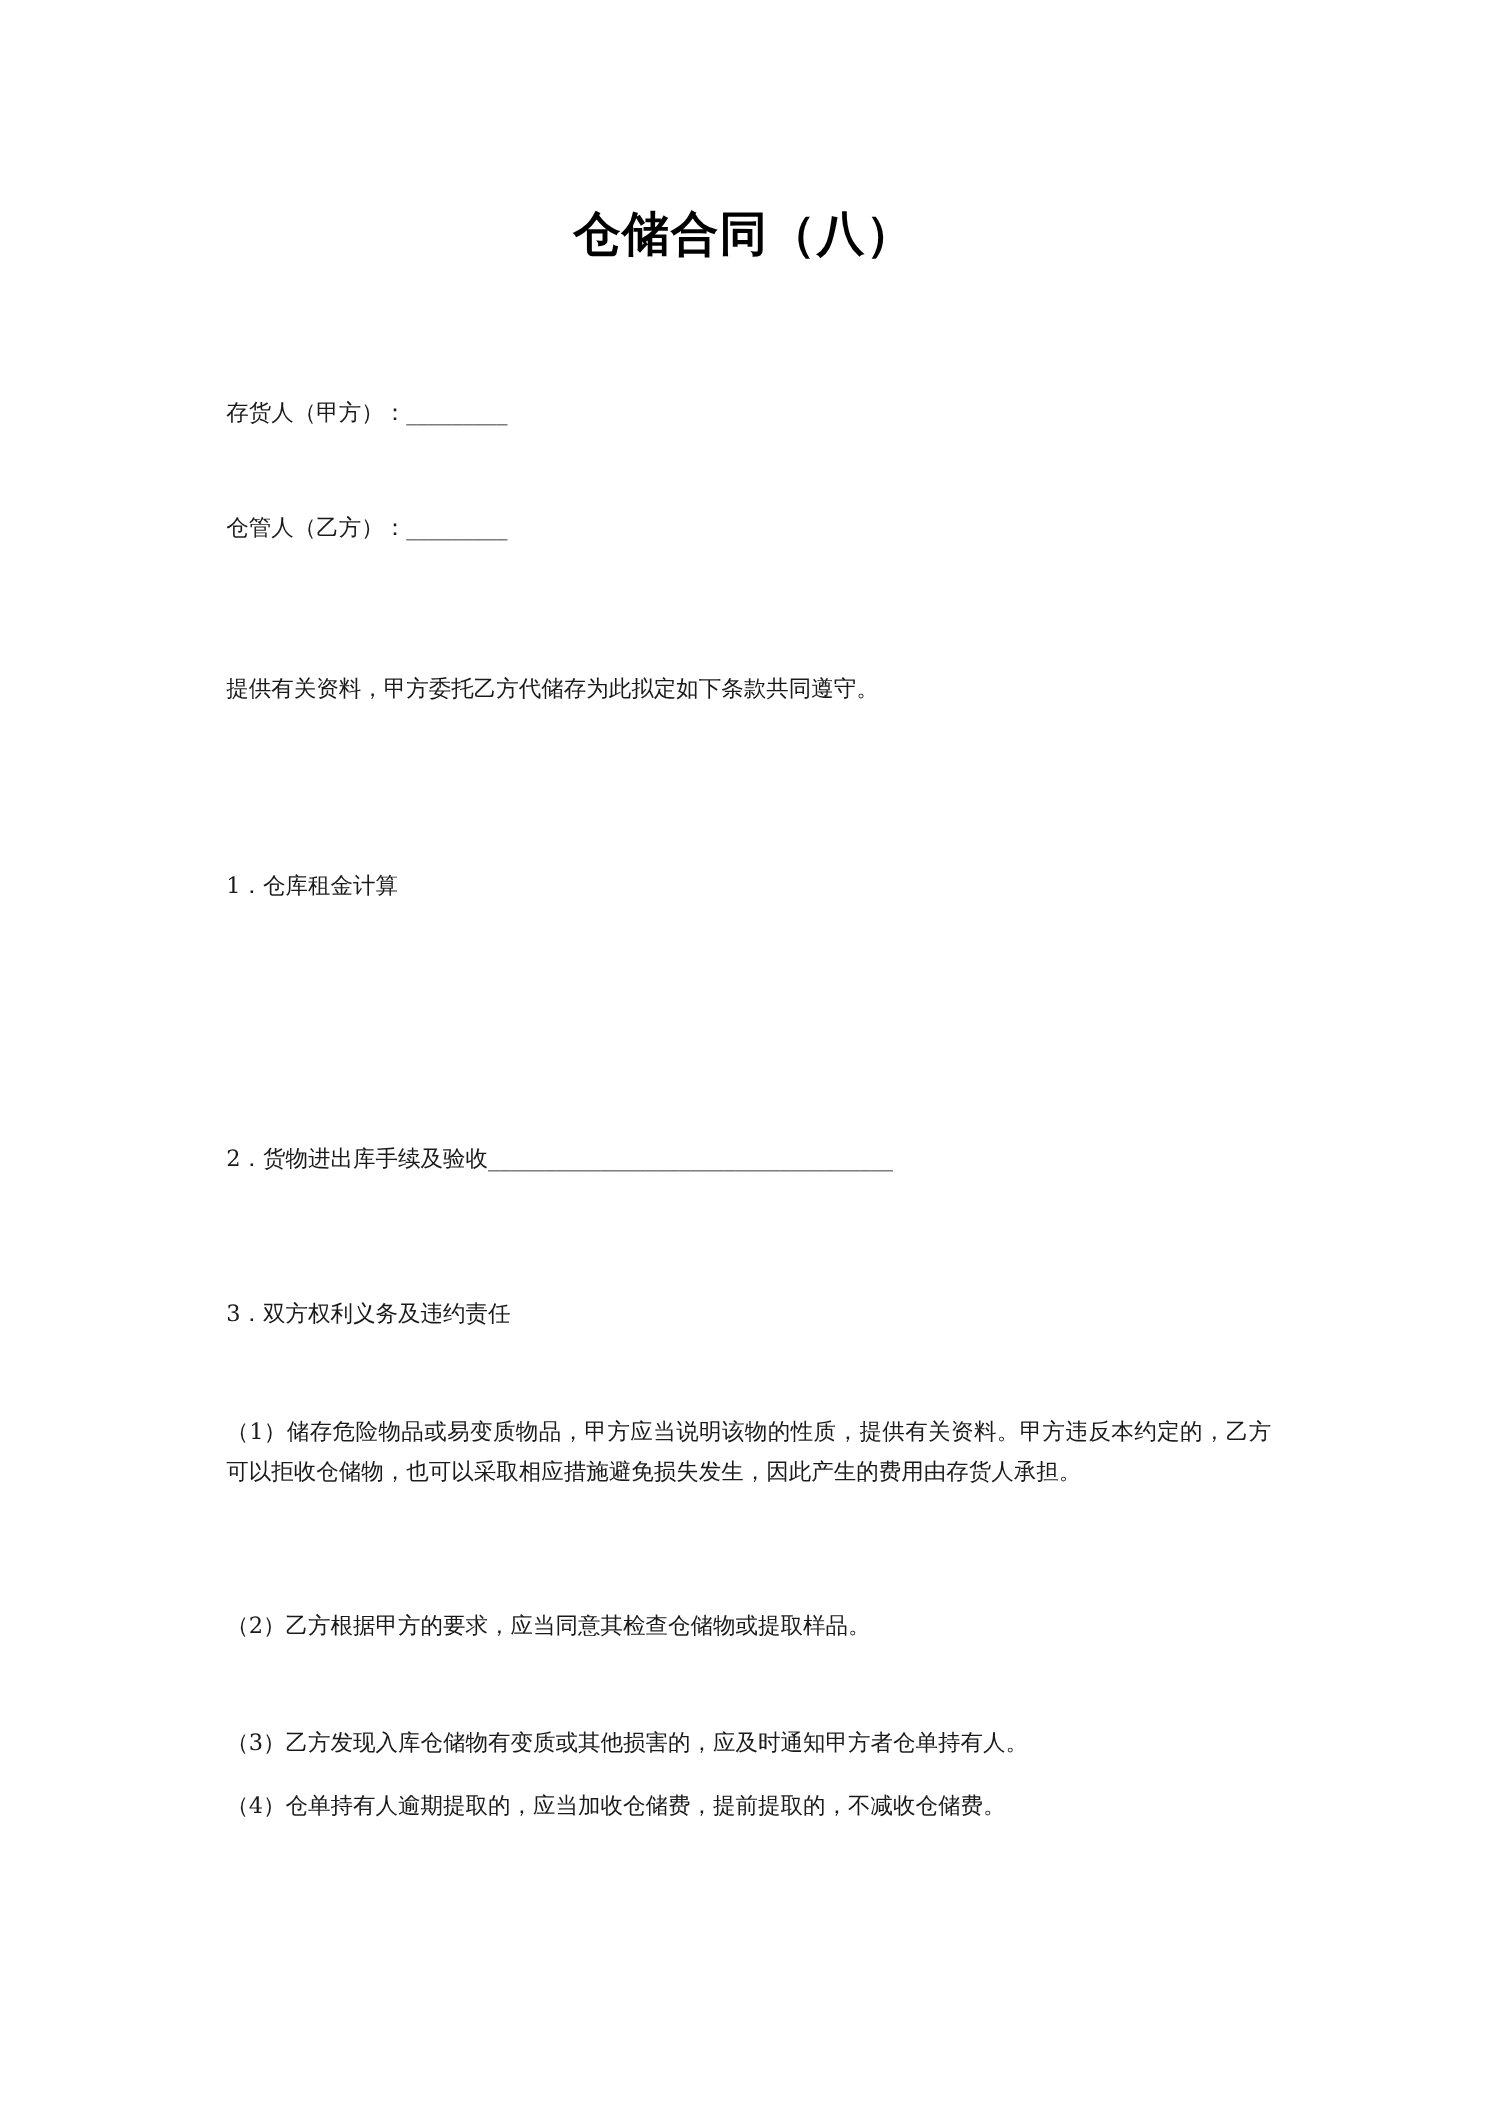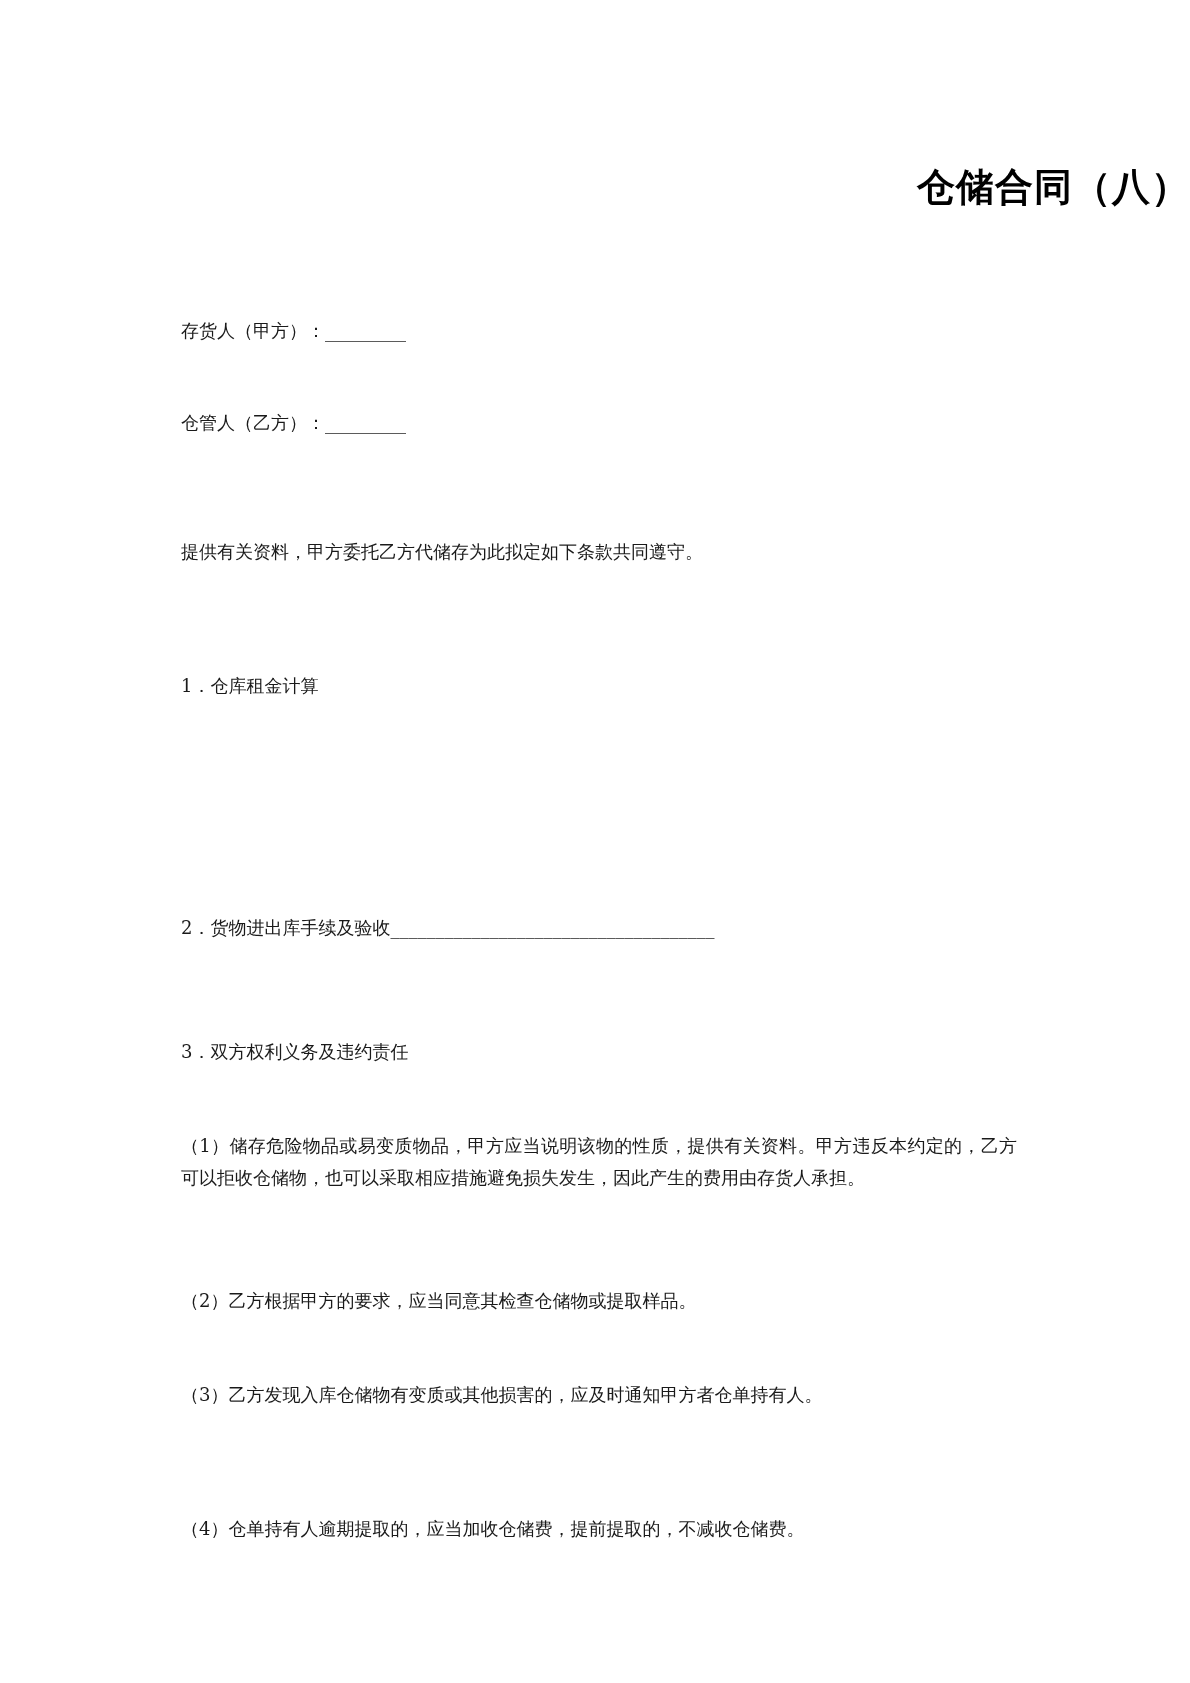--- a/index.html
+++ b/index.html
@@ -1,36 +1,36 @@
 <!DOCTYPE html>
 <html><head>
   <meta charset="utf-8">
   <style>
     html, body { margin: 0; padding: 0; background: #ffffff; }
     body { width: 1190px; height: 1683px; position: relative; overflow: hidden;
       font-family: "DejaVu Serif", "Liberation Serif", serif; color: #1a1a1a; }
     .page { position: absolute; left: 0; top: 0; width: 1190px; height: 1683px; }
-    .title { position: absolute; left: 0; width: 1190px; top: 162px; text-align: right;
+    .title { position: absolute; left: 0; width: 1190px; top: 162px; text-align: center;
       font-size: 38px; font-weight: bold; color: #000; letter-spacing: 1px; }
     .line { position: absolute; left: 181px; font-size: 18px; line-height: 22px; white-space: nowrap; text-align: center; }
     .para { position: absolute; left: 181px; width: 836px; font-size: 18px; line-height: 32px; text-align: justify; }
   </style>
 </head>
 <body>
 
 <div class="page">
   <div class="title">仓储合同（八）</div>
 
   <div class="line" style="top:320px">存货人（甲方）：_________</div>
   <div class="line" style="top:412px">仓管人（乙方）：_________</div>
 
   <div class="line" style="top:541px">提供有关资料，甲方委托乙方代储存为此拟定如下条款共同遵守。</div>
 
-  <div class="line" style="top:675px">1．仓库租金计算</div>
+  <div class="line" style="top:698px">1．仓库租金计算</div>
 
   <div class="line" style="top:917px">2．货物进出库手续及验收____________________________________</div>
 
   <div class="line" style="top:1041px">3．双方权利义务及违约责任</div>
   <div class="para" style="top:1130px">（1）储存危险物品或易变质物品，甲方应当说明该物的性质，提供有关资料。甲方违反本约定的，乙方可以拒收仓储物，也可以采取相应措施避免损失发生，因此产生的费用由存货人承担。</div>
   <div class="line" style="top:1290px">（2）乙方根据甲方的要求，应当同意其检查仓储物或提取样品。</div>
   <div class="line" style="top:1384px">（3）乙方发现入库仓储物有变质或其他损害的，应及时通知甲方者仓单持有人。</div>
-  <div class="line" style="top:1518px">（4）仓单持有人逾期提取的，应当加收仓储费，提前提取的，不减收仓储费。</div>
+  <div class="line" style="top:1434px">（4）仓单持有人逾期提取的，应当加收仓储费，提前提取的，不减收仓储费。</div>
 </div>
 
 </body></html>

